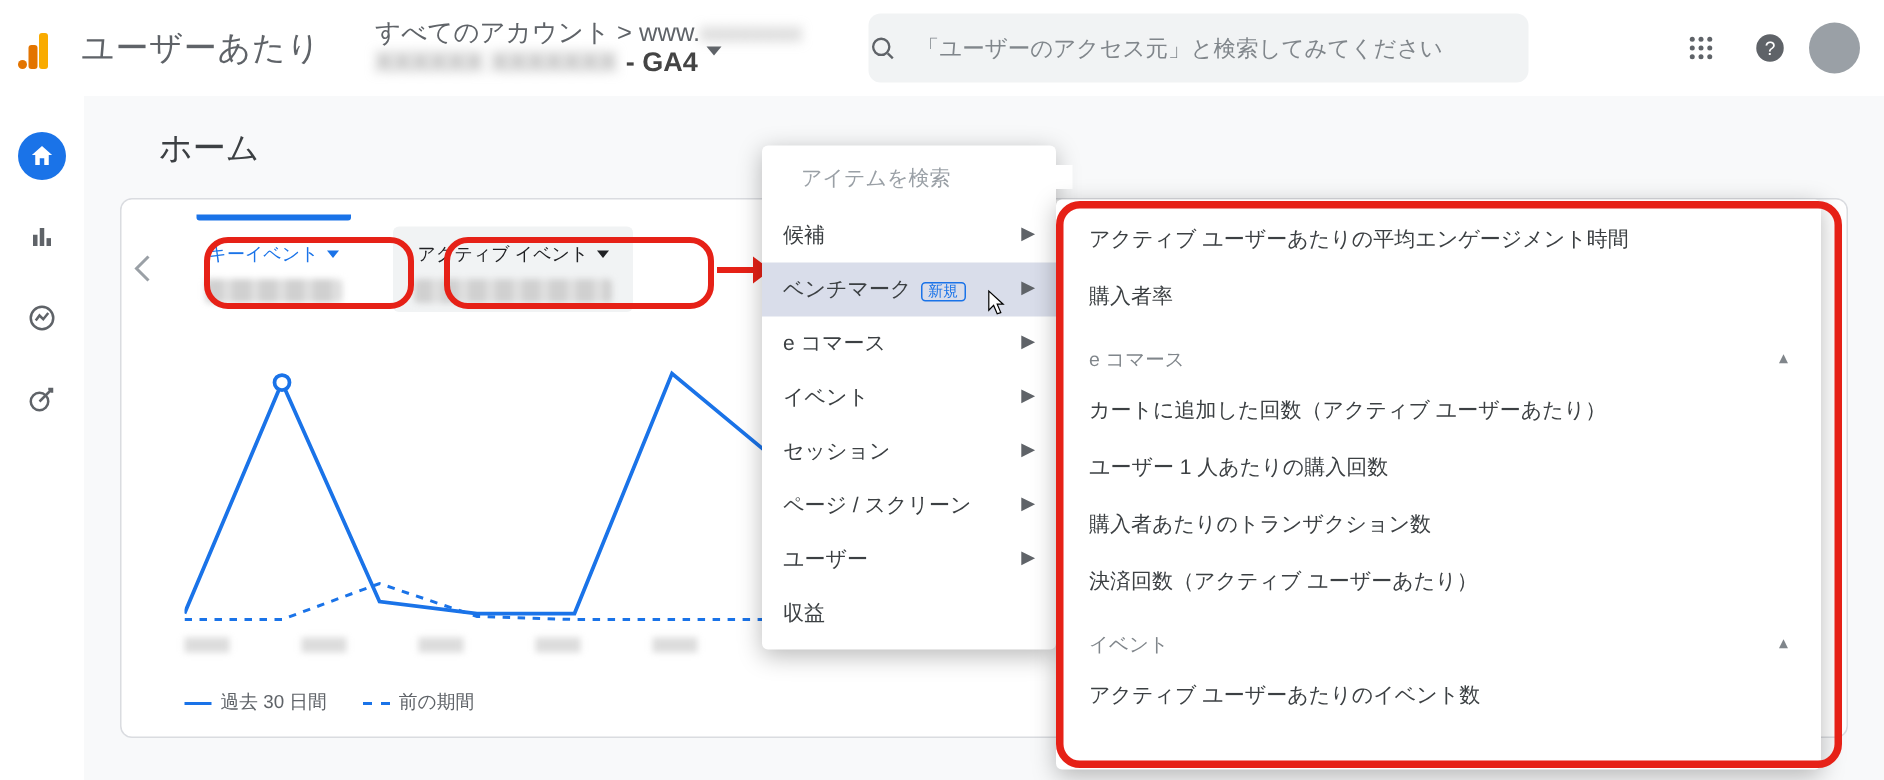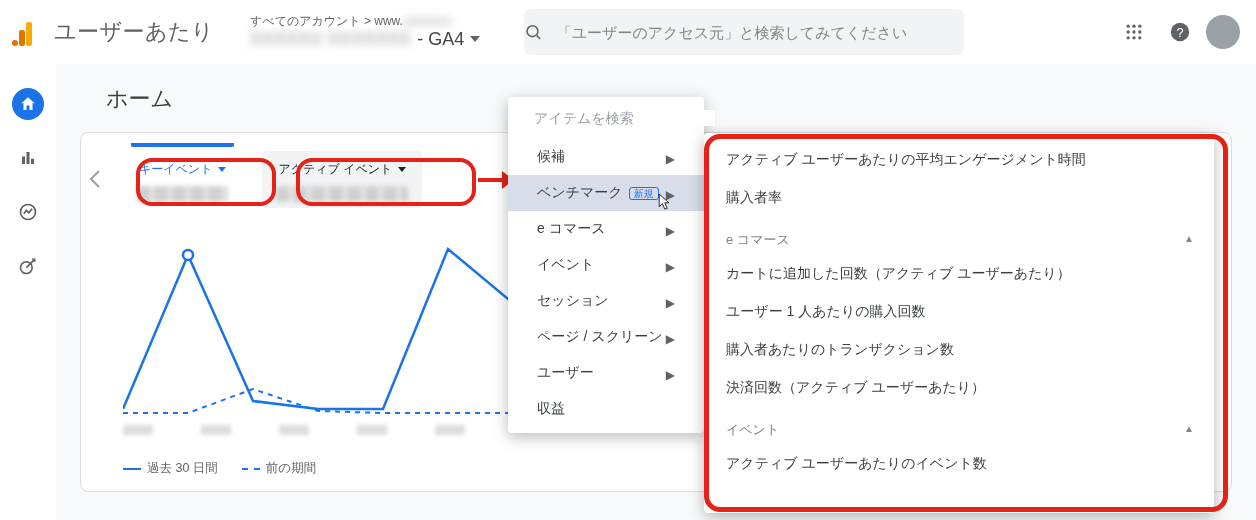--- a/index.html
+++ b/index.html
@@ -20,22 +20,22 @@
     align-items: center;
     padding: 0 16px 0 12px;
     gap: 14px;
   }
   .ga-logo { width: 28px; height: 28px; display:flex; align-items:flex-end; gap:1px; }
   .ga-logo .bar1 { width:6px; height:24px; background:#f9ab00; border-radius:2px; }
   .ga-logo .bar2 { width:6px; height:16px; background:#e37400; border-radius:2px; }
   .ga-logo .dot  { width:6px; height:6px;  background:#e37400; border-radius:50%; }
   .app-name { font-size: 22px; color:#5f6368; letter-spacing: .5px; }
   .account-block { margin-left: 22px; display:flex; flex-direction:column; line-height:1.15; }
-  .account-line1 { font-size:12px; color:#5f6368; }
-  .account-line2 { font-size:18px; color:#444; display:flex; align-items:center; gap:6px;}
+  .account-line1 { font-size:17px; color:#5f6368; }
+  .account-line2 { font-size:18px; color:#444; display:flex; gap:6px;font-weight:bold;}
   .blur { filter: blur(4px); color:#999; }
   .dd-caret {
     width:0; height:0; border-left:5px solid transparent; border-right:5px solid transparent;
     border-top:6px solid #5f6368;
   }
   .search-wrap {
     flex: 1; margin-left: 30px;
     background:#f1f3f4; height:46px; border-radius:8px;
     display:flex; align-items:center; padding:0 0; gap:14px;
     max-width: 440px;
@@ -154,22 +154,22 @@
     font-size:14px; color:#3c4043;
   }
   .pop-left {
     left:508px; top:97px; width:196px;
     padding-bottom:6px;
   }
   .pop-left .search-row { display:flex; align-items:center; gap:12px; padding:12px 14px; color:#9aa0a6;}
   .pop-left .search-row input { border:none; outline:none; font-size:14px; color:#3c4043; flex:1;}
   .pop-left .search-row input::placeholder{color:#9aa0a6;}
   .menu-item {
-    display:flex; align-items:flex-end; justify-content:space-between;
-    padding:9px 29px; cursor:pointer;
+    display:flex; align-items:flex-start; justify-content:space-between;
+    padding:9px 14px; cursor:pointer;
   }
   .menu-item.hovered { background:#d9ddea; }
   .menu-item .chev { color:#5f6368; font-size:12px;}
   .badge-new {
     font-size:10px; color:#1a73e8; border:1px solid #1a73e8;
     border-radius:3px; padding:0 4px; margin-left:6px;
   }
 
   .pop-right {
     left:704px; top:133px; width:510px; height:380px;

